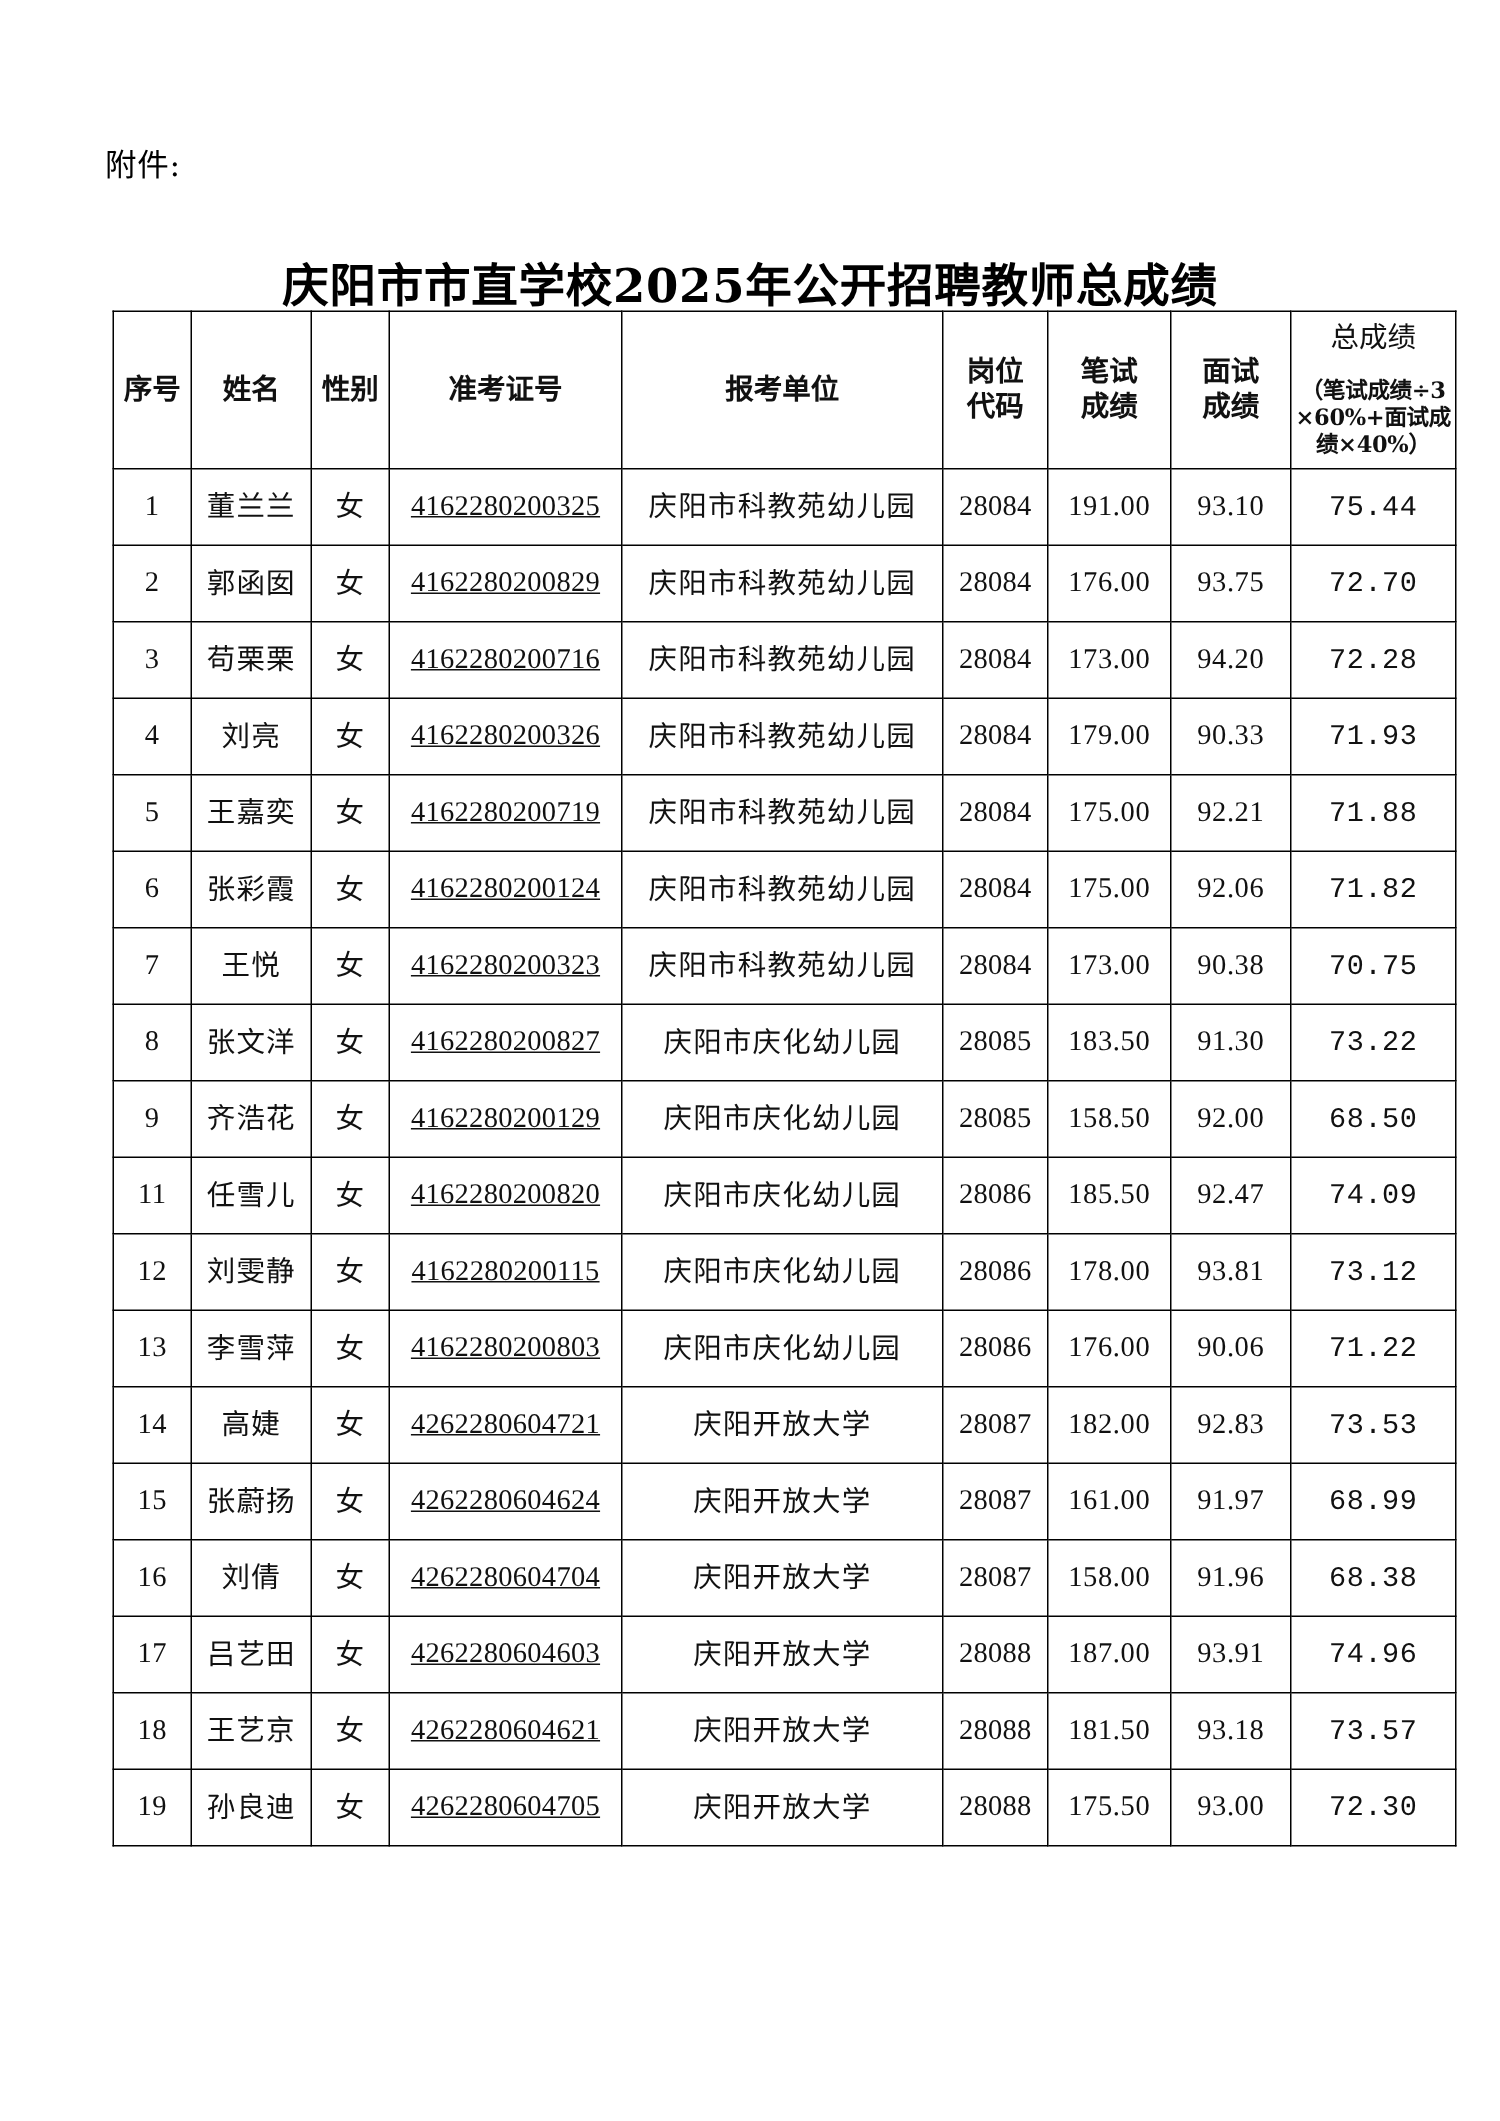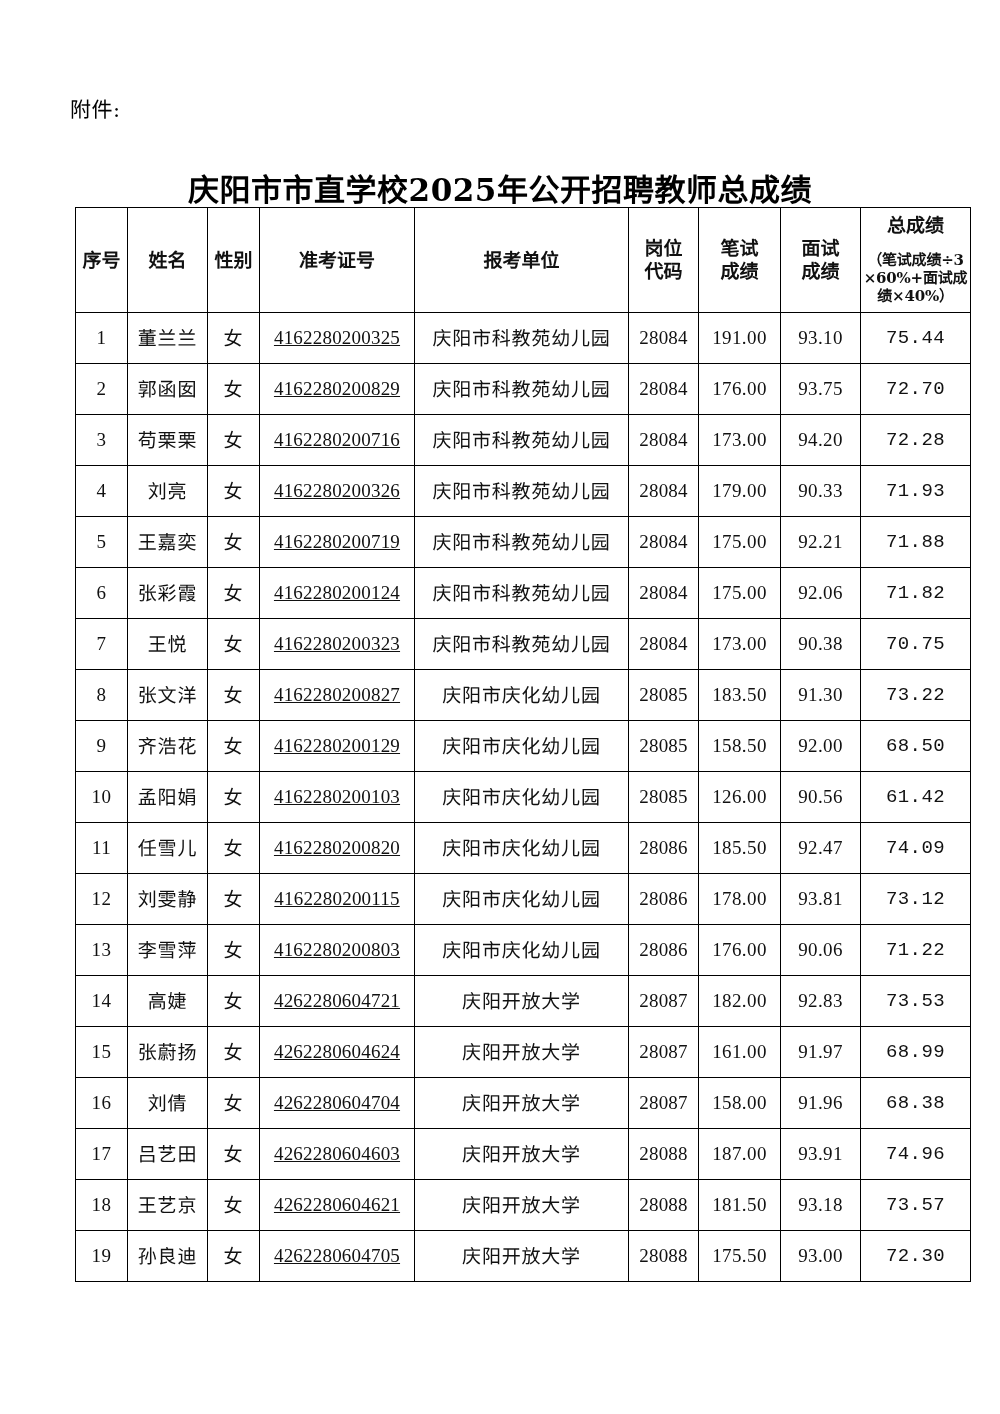--- a/index.html
+++ b/index.html
@@ -84,21 +84,21 @@
     display: block;
     line-height: 1.2;
   }
   .th-total {
     font-size: 18px;
     line-height: 1.22;
   }
   .th-total .big {
     display: block;
     font-size: 19px;
-    font-weight: bold;
+    font-weight: normal;
     margin-bottom: 13px;
   }
   .th-total .formula {
     display: block;
     font-size: 15px;
     font-weight: bold;
     letter-spacing: -0.2px;
     white-space: normal;
     word-break: break-all;
     padding: 0 1px;
@@ -289,31 +289,20 @@
             <td class="c-name">齐浩花</td>
             <td class="c-gender">女</td>
             <td class="c-ticket">4162280200129</td>
             <td class="c-unit">庆阳市庆化幼儿园</td>
             <td class="c-code">28085</td>
             <td class="c-written">158.50</td>
             <td class="c-interview">92.00</td>
             <td class="c-total">68.50</td>
           </tr>
           <tr>
-            <td class="c-idx">10</td>
-            <td class="c-name">孟阳娟</td>
-            <td class="c-gender">女</td>
-            <td class="c-ticket">4162280200103</td>
-            <td class="c-unit">庆阳市庆化幼儿园</td>
-            <td class="c-code">28085</td>
-            <td class="c-written">126.00</td>
-            <td class="c-interview">90.56</td>
-            <td class="c-total">61.42</td>
-          </tr>
-          <tr>
             <td class="c-idx">11</td>
             <td class="c-name">任雪儿</td>
             <td class="c-gender">女</td>
             <td class="c-ticket">4162280200820</td>
             <td class="c-unit">庆阳市庆化幼儿园</td>
             <td class="c-code">28086</td>
             <td class="c-written">185.50</td>
             <td class="c-interview">92.47</td>
             <td class="c-total">74.09</td>
           </tr>

